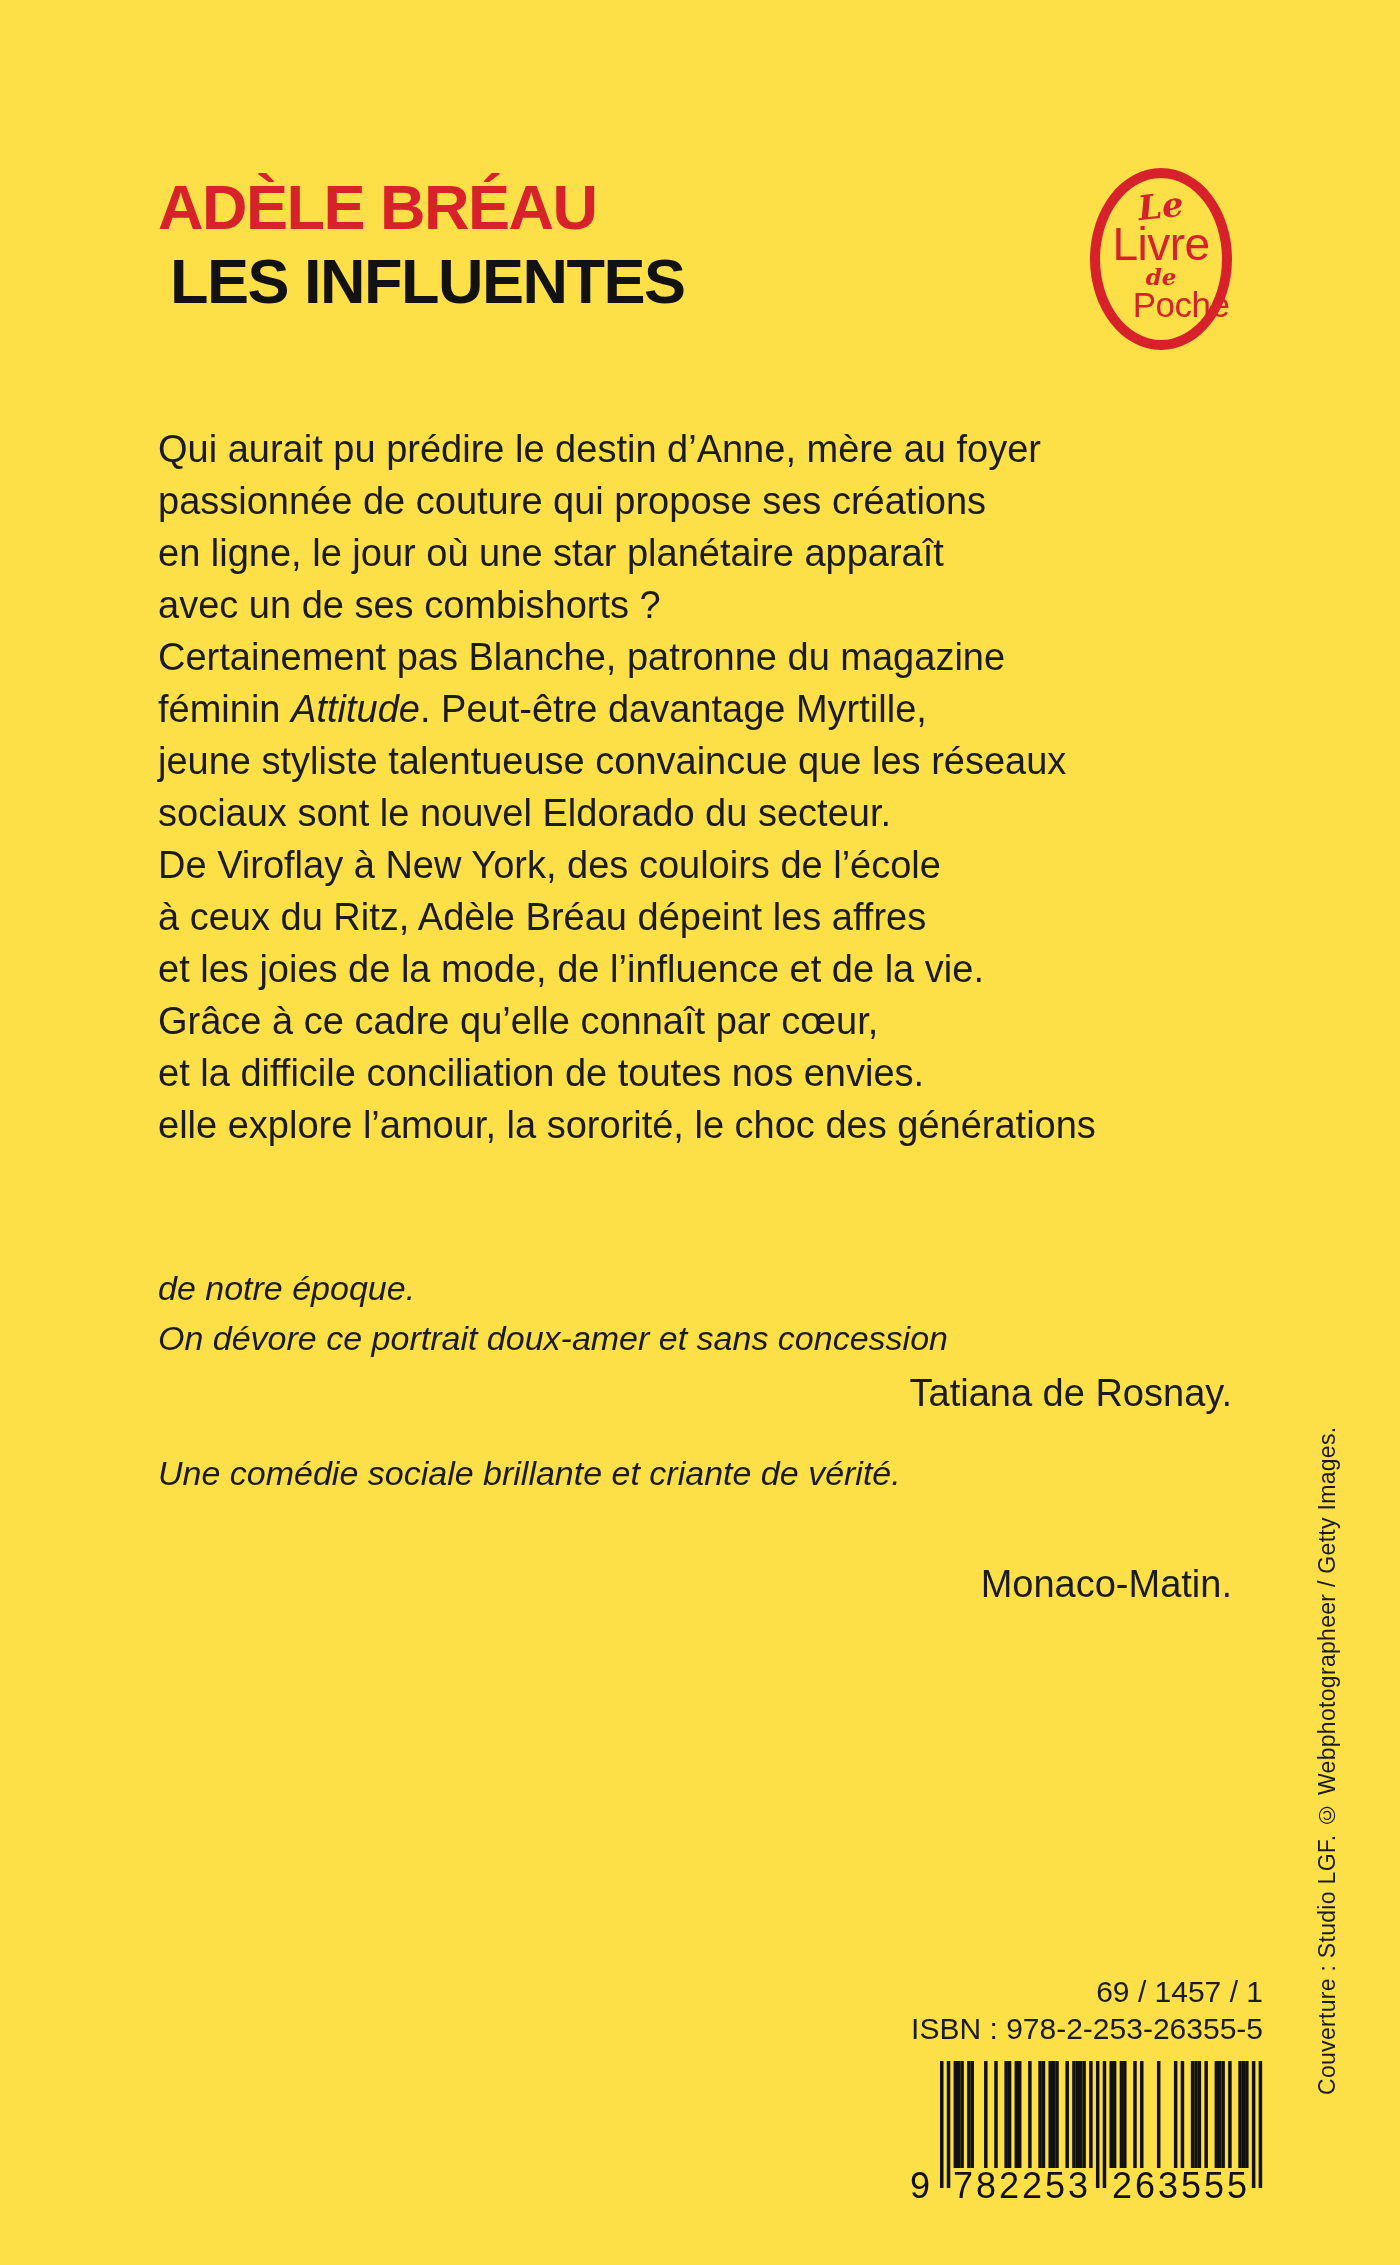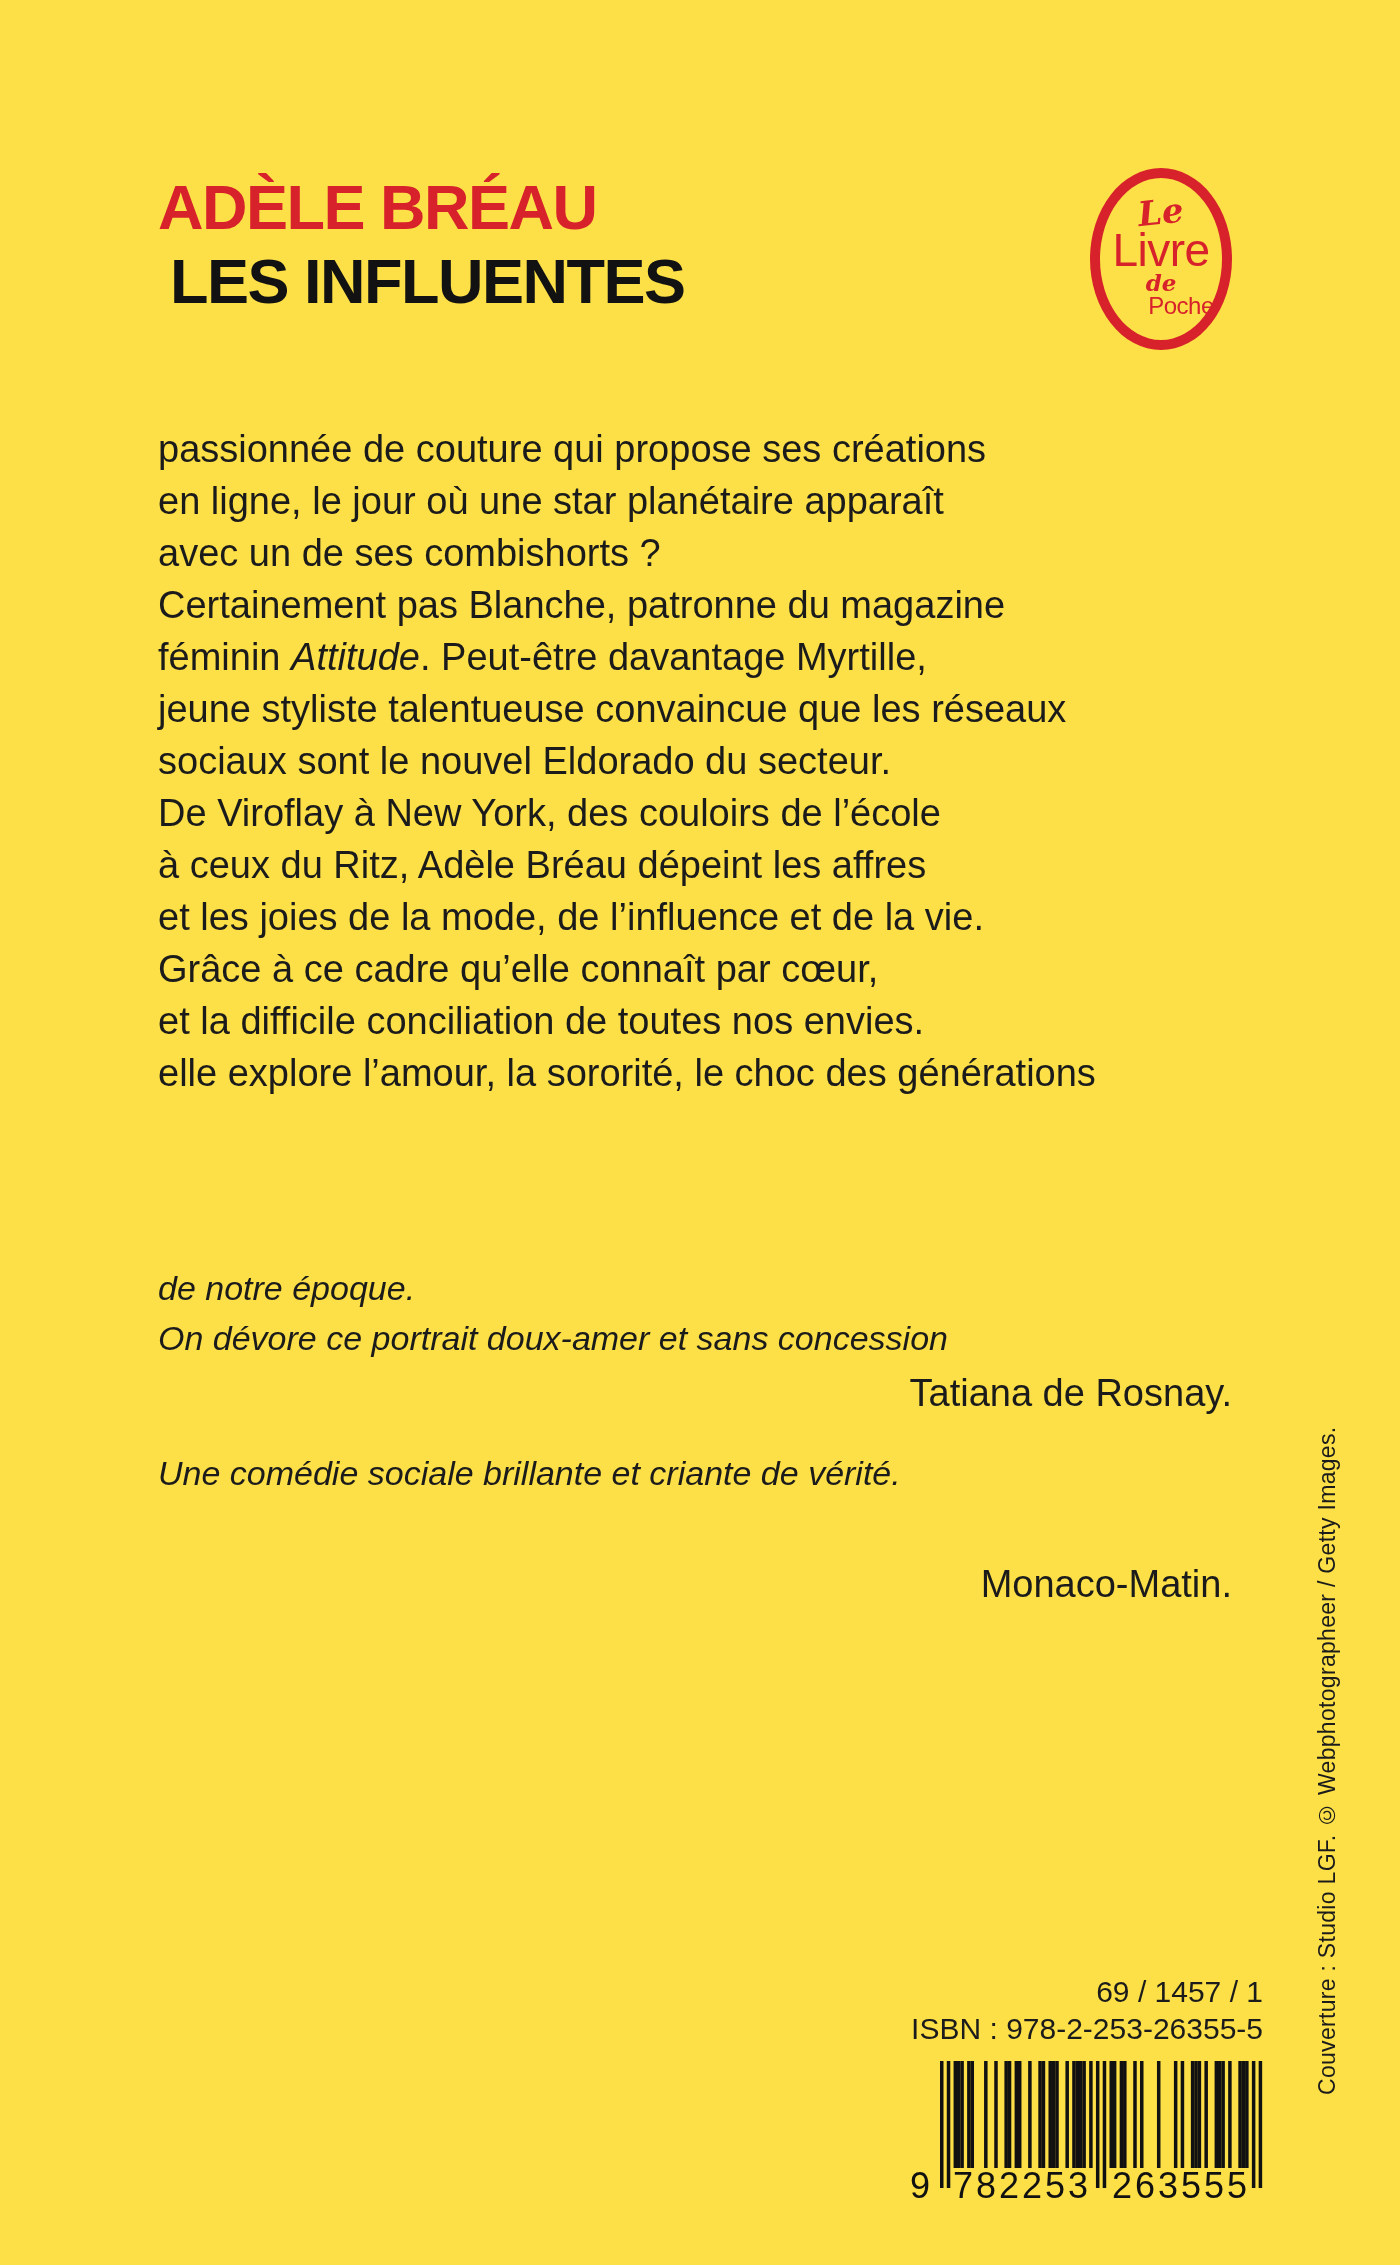--- a/index.html
+++ b/index.html
@@ -65,21 +65,21 @@
     letter-spacing:-0.5px;
   }
   .logo .de{
     font-family:"DejaVu Serif", serif;
     font-style:italic;
     font-weight:700;
     font-size:23px;
     line-height:0.9;
   }
   .logo .poche{
-    font-size:24px;
+    font-size:35px;
     font-weight:400;
     line-height:1.05;
     letter-spacing:-0.5px;
     margin-left:40px;
   }
   
   .synopsis{
     position:absolute;
     left:158px; top:423px;
     font-size:38px;
@@ -158,20 +158,21 @@
   <div class="title">LES INFLUENTES</div>
 
   <div class="logo">
     <div class="le">Le</div>
     <div class="livre">Livre</div>
     <div class="de">de</div>
     <div class="poche">Poche</div>
   </div>
 
   <div class="synopsis" id="synopsis">
+      <div class="syn-line"><span>Qui aurait pu prédire le destin d’Anne, mère au foyer</span></div>
       <div class="syn-line"><span>passionnée de couture qui propose ses créations</span></div>
       <div class="syn-line"><span>en ligne, le jour où une star planétaire apparaît</span></div>
       <div class="syn-line"><span>avec un de ses combishorts ?</span></div>
       <div class="syn-line"><span>Certainement pas Blanche, patronne du magazine</span></div>
       <div class="syn-line"><span>féminin </span><em>Attitude</em><span>. Peut-être davantage Myrtille,</span></div>
       <div class="syn-line"><span>jeune styliste talentueuse convaincue que les réseaux</span></div>
       <div class="syn-line"><span>sociaux sont le nouvel Eldorado du secteur.</span></div>
       <div class="syn-line"><span>De Viroflay à New York, des couloirs de l’école</span></div>
       <div class="syn-line"><span>à ceux du Ritz, Adèle Bréau dépeint les affres</span></div>
       <div class="syn-line"><span>et les joies de la mode, de l’influence et de la vie.</span></div>

